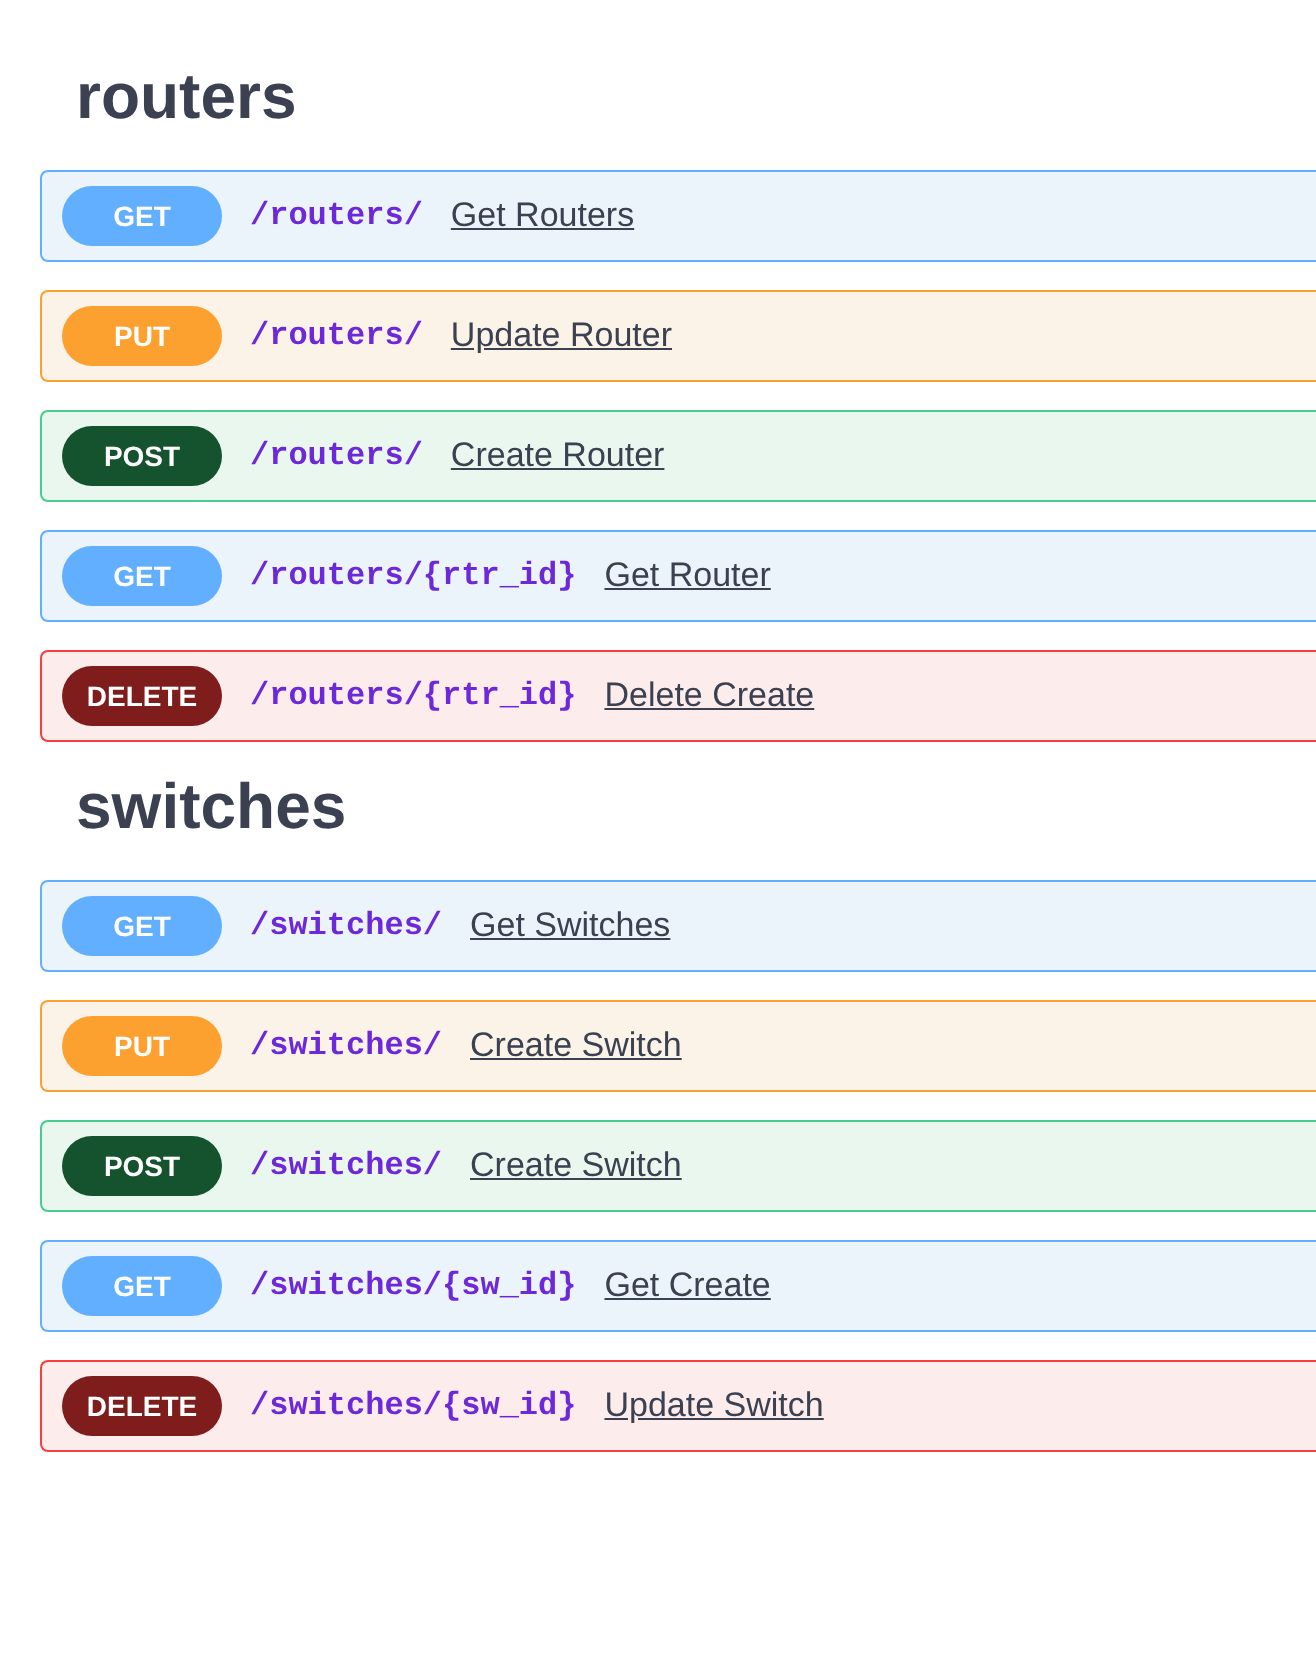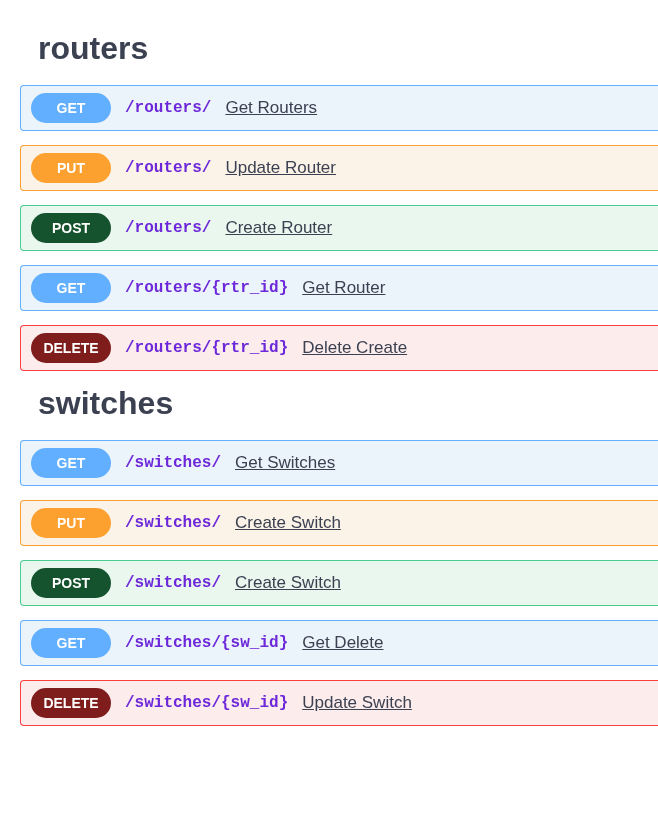--- a/index.html
+++ b/index.html
@@ -116,20 +116,20 @@
 
 <div class="endpoint endpoint-post">
   <span class="method-badge method-post">POST</span>
   <span class="path">/switches/</span>
   <span class="summary">Create Switch</span>
 </div>
 
 <div class="endpoint endpoint-get">
   <span class="method-badge method-get">GET</span>
   <span class="path">/switches/{sw_id}</span>
-  <span class="summary">Get Delete</span>
+  <span class="summary">Get Create</span>
 </div>
 
 <div class="endpoint endpoint-delete">
   <span class="method-badge method-delete">DELETE</span>
   <span class="path">/switches/{sw_id}</span>
   <span class="summary">Update Switch</span>
 </div>
 
 </body></html>

